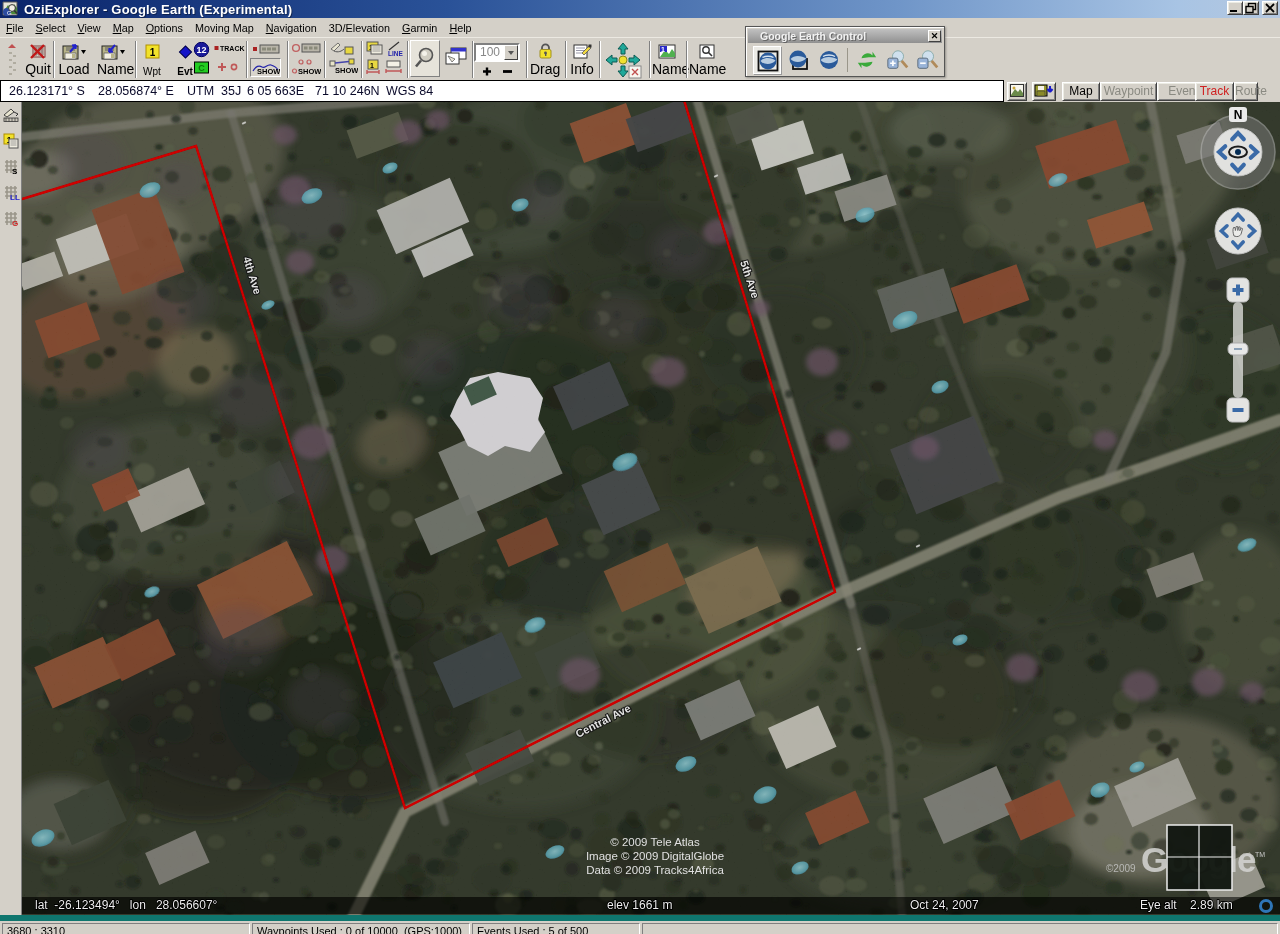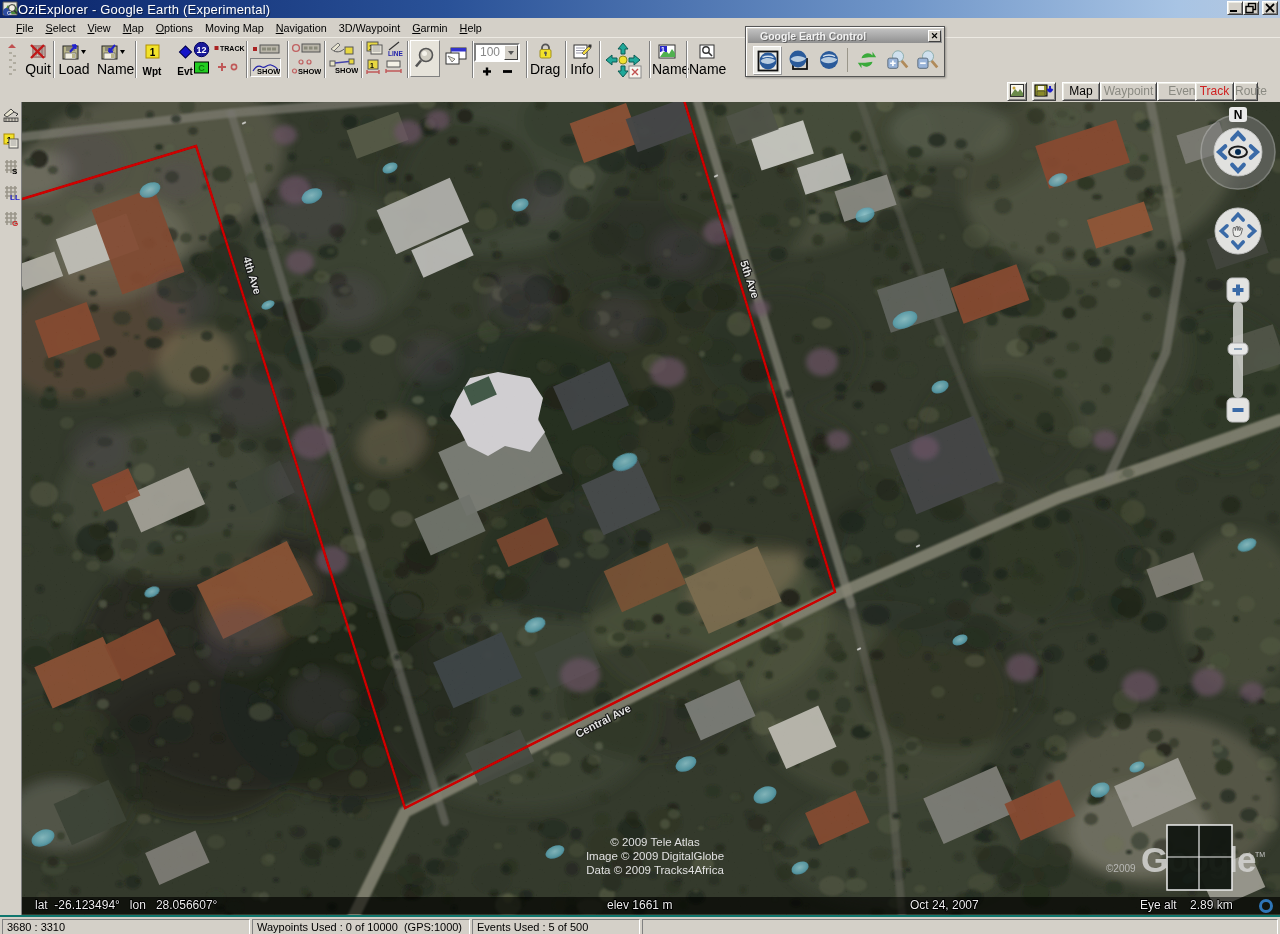--- a/index.html
+++ b/index.html
@@ -1,36 +1,36 @@
 <!DOCTYPE html>
 <html><head><meta charset="utf-8"><style>
 *{margin:0;padding:0;box-sizing:border-box}
 html,body{width:1280px;height:934px;overflow:hidden}
 body{font-family:"Liberation Sans",sans-serif;background:#d4d0c8;position:relative}
 .titlebar{position:absolute;left:0;top:0;width:1280px;height:18px;background:linear-gradient(to right,#0a246a,#2a5298 35%,#6f95c8 70%,#a8c4e4 92%,#b5c8e0);display:flex;align-items:center}
 .titlebar .ticon{width:16px;height:16px;margin-left:2px}
-.titlebar .ttext{color:#fff;font-weight:normal;font-size:13px;letter-spacing:.2px;text-shadow:1px 1px 0 #00000060}
+.titlebar .ttext{color:#fff;font-weight:bold;font-size:13px;margin-left:6px;letter-spacing:.2px;text-shadow:1px 1px 0 #00000060}
 .winbtns{position:absolute;right:2px;top:1px;display:flex;gap:0}
 .wbtn{width:16px;height:14px;background:#d4d0c8;border:1px solid;border-color:#fff #404040 #404040 #fff;box-shadow:inset 1px 1px 0 #ecece4, inset -1px -1px 0 #808080;font-size:10px;line-height:11px;text-align:center;font-weight:bold;color:#000;margin-left:0}
 .wbtn.close{margin-left:3px}
 .menubar{position:absolute;left:0;top:18px;width:1280px;height:19px;background:#d4d0c8;display:flex;align-items:center;font-size:10.8px;color:#000}
 .menubar span{padding:2px 6px}
 .toolbar{position:absolute;left:0;top:37px;width:1280px;height:43px;background:#d4d0c8;border-top:1px solid #ece9e2}
 .tbgrip{position:absolute;left:6px;top:4px;width:12px;height:36px}
 .tsep{position:absolute;top:3px;width:2px;height:37px;border-left:1px solid #808080;border-right:1px solid #fff}
 .tbtn{position:absolute;top:2px;height:39px;text-align:center;font-size:13px;color:#000}
 .tbtn .lbl{position:absolute;left:0;right:0;bottom:2px;font-size:14px}
 .coordbar{position:absolute;left:0;top:80px;width:1280px;height:22px;background:#d4d0c8}
 .coordwhite{position:absolute;left:0;top:0;width:1004px;height:22px;background:#fff;border:1px solid #000;font-size:12.5px;color:#0a0a2a;line-height:20px}
 .coordwhite span{position:absolute;top:0}
 .cbtn{position:absolute;top:2px;height:19px;background:#d4d0c8;border:1px solid;border-color:#ffffff #404040 #404040 #ffffff;box-shadow:inset 1px 1px 0 #ecece4,inset -1px -1px 0 #808080;font-size:12px;text-align:center;line-height:16px}
 .sidebar{position:absolute;left:0;top:102px;width:22px;height:813px;background:#d4d0c8;border-right:1px solid #808080}
 .mapwrap{position:absolute;left:22px;top:102px;width:1258px;height:813px;overflow:hidden;background:#333a2b}
 .mapwrap svg{filter:blur(0.5px) brightness(0.89) contrast(1.1)}
-.statusbar{position:absolute;left:0;top:915px;width:1280px;height:16px;background:#d4d0c8;border-top:2px solid #0f766e;font-size:11px;color:#000}
+.statusbar{position:absolute;left:0;top:915px;width:1280px;height:16px;background:#d4d0c8;border-top:6px solid #0f766e;font-size:11px;color:#000}
 .spanel{position:absolute;top:2px;height:16px;border:1px solid;border-color:#808080 #fff #fff #808080;padding:0 4px;line-height:15px;white-space:pre}
 .gec{position:absolute;left:745px;top:26px;width:200px;height:51px;background:#d4d0c8;border:1px solid #555;box-shadow:inset 1px 1px 0 #fff,1px 1px 2px #00000050}
 .gec .gtitle{position:absolute;left:2px;top:2px;right:2px;height:14px;background:linear-gradient(to bottom,#c0c0c0,#909090);color:#f2f2f2;font-weight:bold;font-size:10.5px;line-height:14px;padding-left:12px;text-shadow:1px 1px 0 #666}
 .gec .gx{position:absolute;right:3px;top:3px;width:13px;height:12px;background:#d4d0c8;border:1px solid;border-color:#fff #404040 #404040 #fff;font-size:9px;font-weight:bold;text-align:center;line-height:10px}
 .gbtn{position:absolute;top:19px;width:30px;height:29px}
 .gbtn.sel{background:#ecebe6;border:1px solid #fff;box-shadow:1px 1px 0 #999}
 </style></head>
 <body>
 <div class="titlebar">
  <svg class="ticon" viewBox="0 0 16 16">
@@ -50,28 +50,28 @@
       </svg></div>
  <div class="wbtn"><svg width="14" height="12" viewBox="0 0 14 12">
         <rect x="4.5" y="1.5" width="7" height="6" fill="none" stroke="#000" stroke-width="1.4"></rect>
         <rect x="2" y="4.5" width="7" height="6" fill="#d4d0c8" stroke="#000" stroke-width="1.4"></rect>
       </svg></div>
  <div class="wbtn close"><svg width="14" height="12" viewBox="0 0 14 12">
         <path d="M3 2 L11 10 M11 2 L3 10" stroke="#000" stroke-width="1.8"></path>
       </svg></div>
 </div>
 <div class="menubar">
- <span style="margin-left:10px"><u>F</u>ile</span>
+ <span style=""><u>F</u>ile</span>
     <span><u>S</u>elect</span>
     <span><u>V</u>iew</span>
     <span><u>M</u>ap</span>
     <span><u>O</u>ptions</span>
     <span>Moving Map</span>
     <span><u>N</u>avigation</span>
-    <span>3D/Waypoint</span>
+    <span>3D/Elevation</span>
     <span><u>G</u>armin</span>
     <span><u>H</u>elp</span>
 </div>
 <div class="toolbar">
  <svg class="tbgrip" viewBox="0 0 12 36">
       <path d="M2 6 L6 2 L10 6 Z" fill="#c05050"></path>
       <g fill="#b0aca0">
         <rect x="3" y="10" width="3" height="2"></rect>
         <rect x="7" y="13" width="3" height="2"></rect>
         <rect x="3" y="17" width="3" height="2"></rect>
@@ -111,21 +111,21 @@
         <path d="M19 7 l5 0 l-2.5 4 z" fill="#000"></path>
       </svg>
   <div class="lbl">Name</div>
  </div>
  <div class="tsep" style="left:135px"></div>
  <div class="tbtn" style="left:140px;width:24px">
   <svg width="15" height="15" viewBox="0 0 15 15" style="margin-top:4px">
         <rect x="1" y="1" width="13" height="13" fill="#f2e22a" stroke="#b09000"></rect>
         <text x="7.5" y="11.5" text-anchor="middle" font-size="10" font-weight="bold" fill="#000" font-family="Liberation Sans">1</text>
       </svg>
-  <div class="lbl" style="font-weight:bold;font-size:10px">Wpt</div>
+  <div class="lbl" style="font-weight:normal;font-size:10px">Wpt</div>
  </div>
  <div class="tbtn" style="left:173px;width:24px">
   <svg width="17" height="16" viewBox="0 0 17 16" style="margin-top:4px">
         <rect x="4.2" y="3.7" width="8.6" height="8.6" fill="#1414c8" stroke="#000048" transform="rotate(45 8.5 8)"></rect>
       </svg>
   <div class="lbl" style="font-weight:bold;font-size:10px">Evt</div>
  </div>
  <div class="tbtn" style="left:187px;width:28px">
   <svg width="17" height="36" viewBox="0 0 17 36" style="margin-top:2px">
         <circle cx="8.5" cy="7.5" r="7.2" fill="#1a1a9a" stroke="#000060"></circle>
@@ -277,20 +277,28 @@
  <div class="tbtn" style="left:689px;width:36px">
   <svg width="20" height="17" viewBox="0 0 20 17" style="margin-top:3px">
         <rect x="3" y="2" width="14" height="13" fill="#fff" stroke="#333"></rect>
         <circle cx="9" cy="7" r="3.2" fill="none" stroke="#333" stroke-width="1.4"></circle>
         <line x1="11.5" y1="9.5" x2="15" y2="13" stroke="#333" stroke-width="1.6"></line>
       </svg>
   <div class="lbl">Name</div>
  </div>
 </div>
 <div class="coordbar">
+ <div class="coordwhite">
+      <span style="left:8px">26.123171° S</span>
+      <span style="left:97px">28.056874° E</span>
+      <span style="left:186px">UTM&nbsp;&nbsp;35J</span>
+      <span style="left:246px">6 05 663E</span>
+      <span style="left:314px">71 10 246N</span>
+      <span style="left:385px">WGS 84</span>
+    </div>
  <div class="cbtn" style="left:1007px;width:20px"><svg width="16" height="15" viewBox="0 0 16 15">
         <rect x="1.5" y="1.5" width="13" height="12" fill="#f8f6ee" stroke="#333"></rect>
         <path d="M2 12 L6 6 L9 9 L11 6 L14 10 L14 13 L2 13 Z" fill="#6a8a4a"></path>
         <circle cx="5" cy="5" r="1.5" fill="#caa83a"></circle>
       </svg></div>
  <div class="cbtn" style="left:1032px;width:24px"><svg width="20" height="15" viewBox="0 0 20 15">
         <rect x="1" y="2" width="12" height="11" fill="#9a9a30" stroke="#000"></rect>
         <rect x="3" y="8" width="8" height="5" fill="#8a8a28" stroke="#333" stroke-width=".6"></rect>
         <rect x="4" y="3" width="6" height="4" fill="#f5f2e8"></rect>
         <path d="M16 3 v6 M16 9 l-2.5 -3 M16 9 l2.5 -3" stroke="#1a1acc" stroke-width="2"></path>

